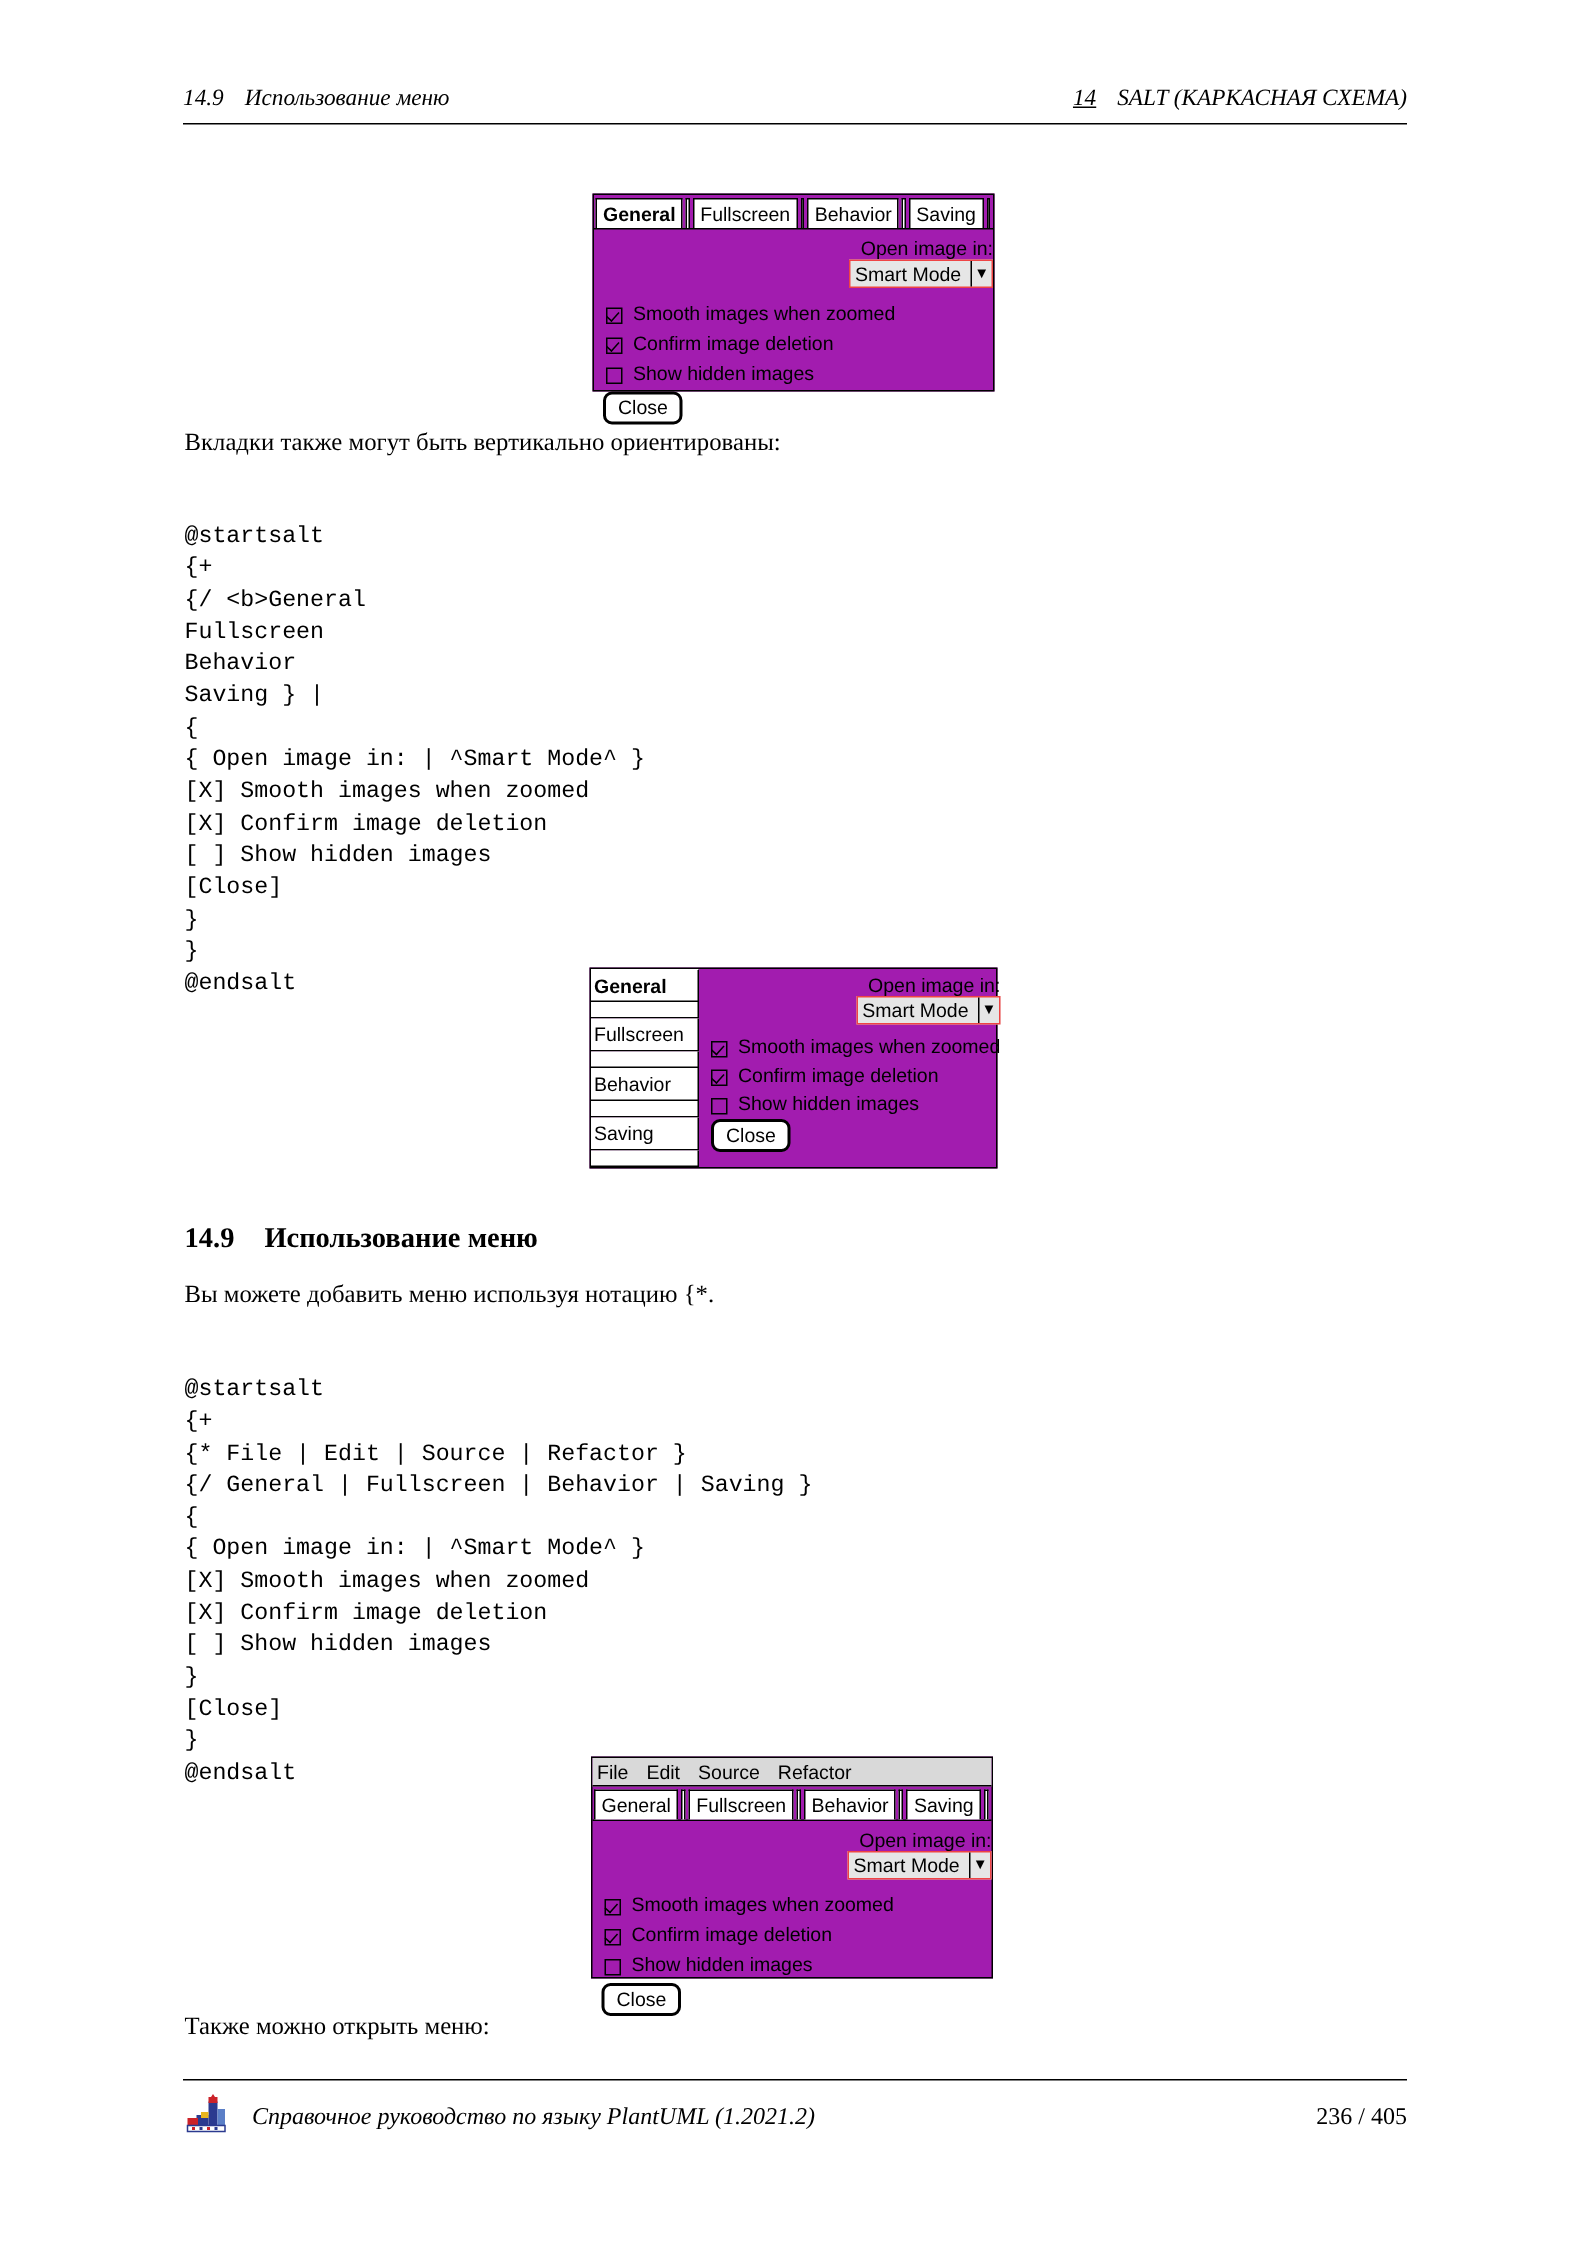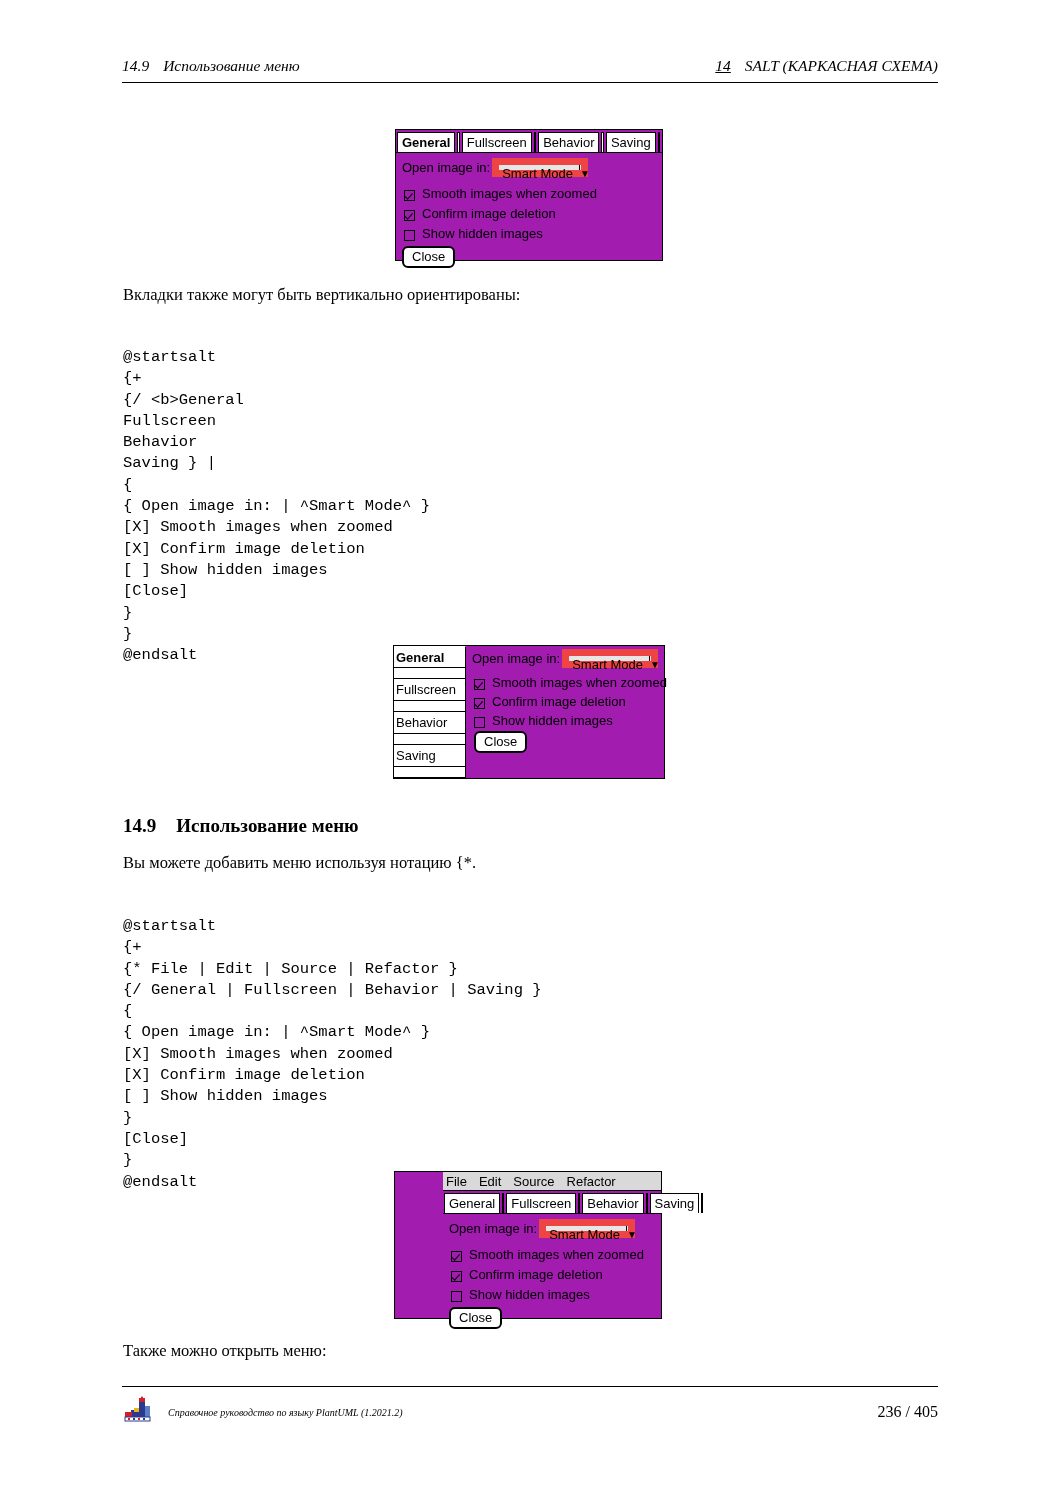--- a/index.html
+++ b/index.html
@@ -108,28 +108,29 @@
     width: 9px;
     padding: 0;
   }
   .tabrow-rule {
     height: 1px;
     background: #000;
   }
 
   .row {
     display: flex;
-    align-items: center;
+    align-items: flex-end;
+    flex-direction: column;
   }
   .label { white-space: nowrap; }
 
   .combo {
     display: inline-flex;
     align-items: stretch;
-    border: 7px solid #ef4444;
+    border: 1px solid #ef4444;
     background: #e6e6e6;
     height: 19px;
     box-sizing: border-box;
   }
   .combo .val {
     padding: 0 6px 0 3px;
     line-height: 17px;
     white-space: nowrap;
   }
   .combo .arrow {
@@ -235,21 +236,21 @@
     left: 122px;
     top: 1396px;
     width: 816px;
     display: flex;
     align-items: center;
     justify-content: space-between;
   }
   .foot-left { display: flex; align-items: center; }
   .foot-text {
     font-style: italic;
-    font-size: 10px;
+    font-size: 16px;
     margin-left: 12px;
     white-space: nowrap;
   }
   .foot-page {
     font-size: 16px;
     white-space: nowrap;
   }
   .logo { width: 34px; height: 32px; display: block; }
 </style>
 </head>
@@ -377,21 +378,21 @@
 {
 { Open image in: | ^Smart Mode^ }
 [X] Smooth images when zoomed
 [X] Confirm image deletion
 [ ] Show hidden images
 }
 [Close]
 }
 @endsalt</div>
 
-  <div class="salt" style="left:394px; top:1171px; width:268px; height:148px;padding-left:48px;">
+  <div class="salt" style="left:394px; top:1171px; width:268px; height:148px;">
     <div class="menubar">
       <span class="mi">File</span>
       <span class="mi">Edit</span>
       <span class="mi">Source</span>
       <span class="mi">Refactor</span>
     </div>
 
     <div class="tabrow" style="padding-left:1px; margin-top:1px;">
       <div class="tab"><span>General</span></div>
       <div class="tab stub"></div>

